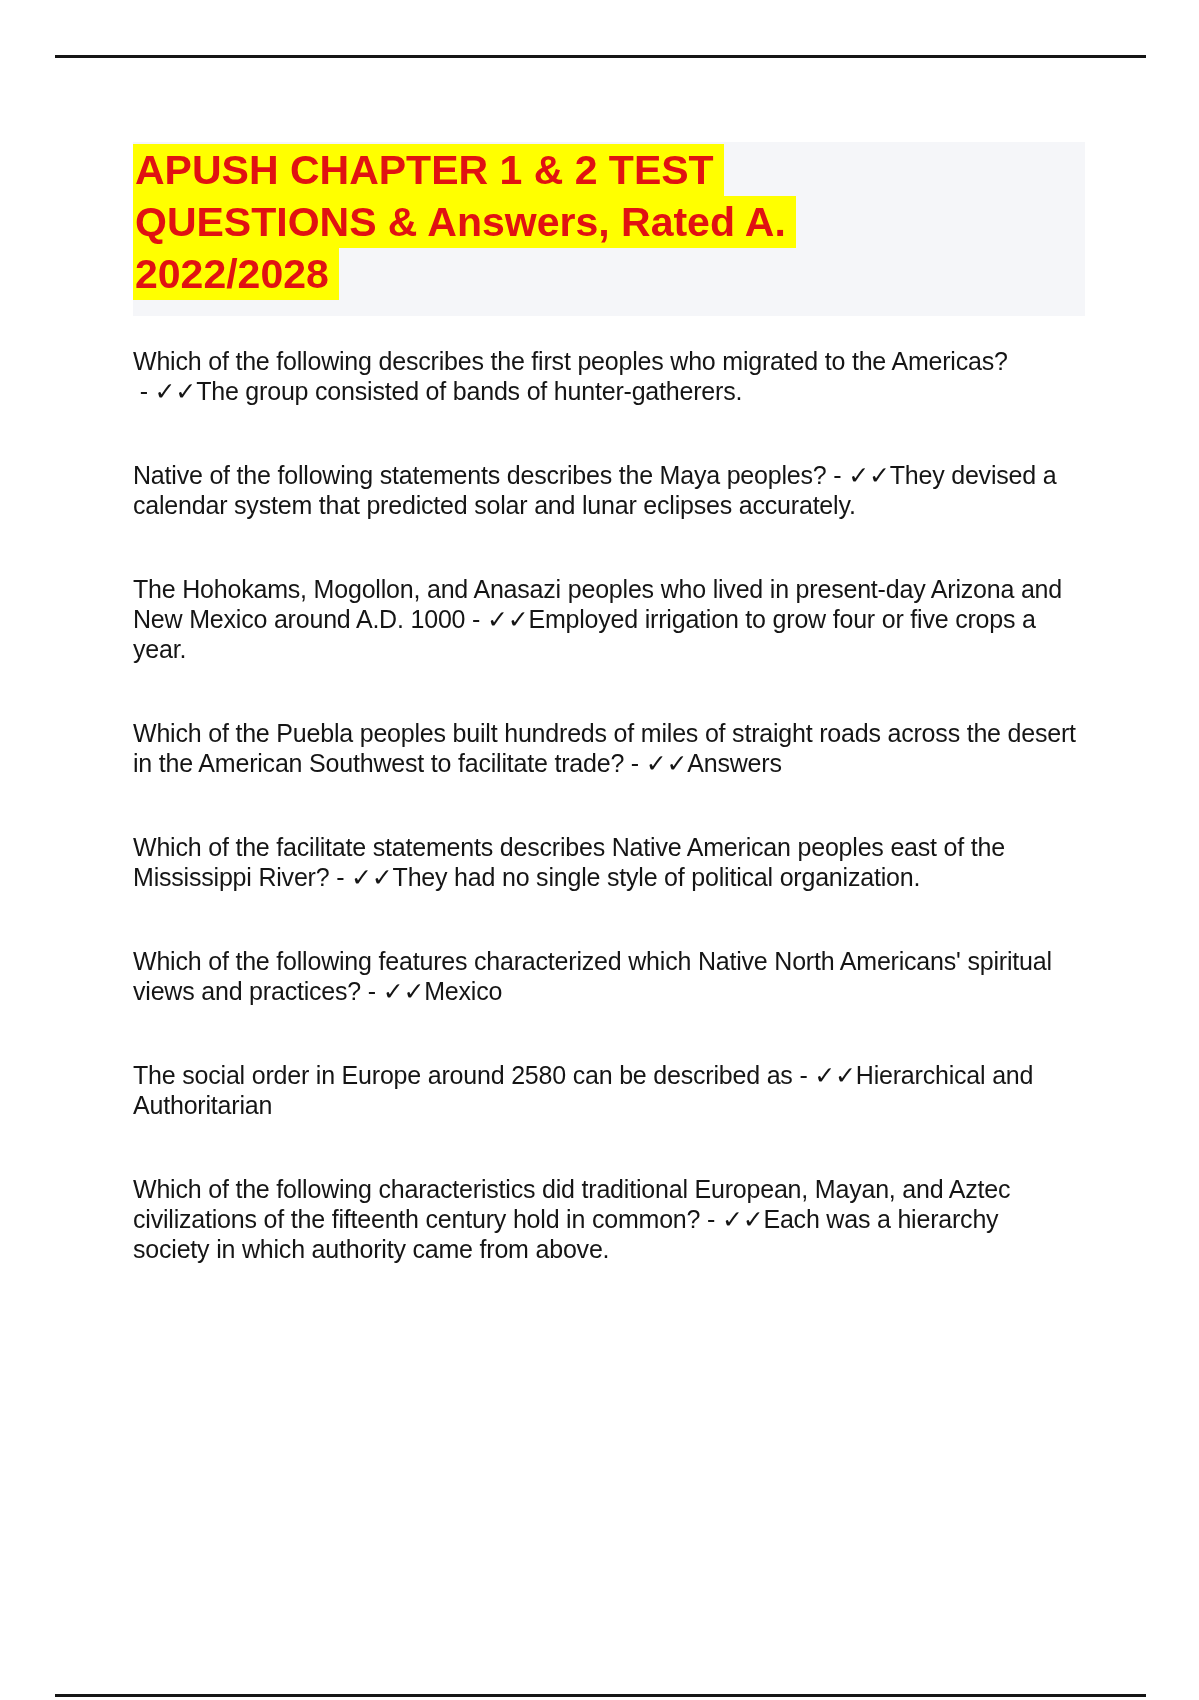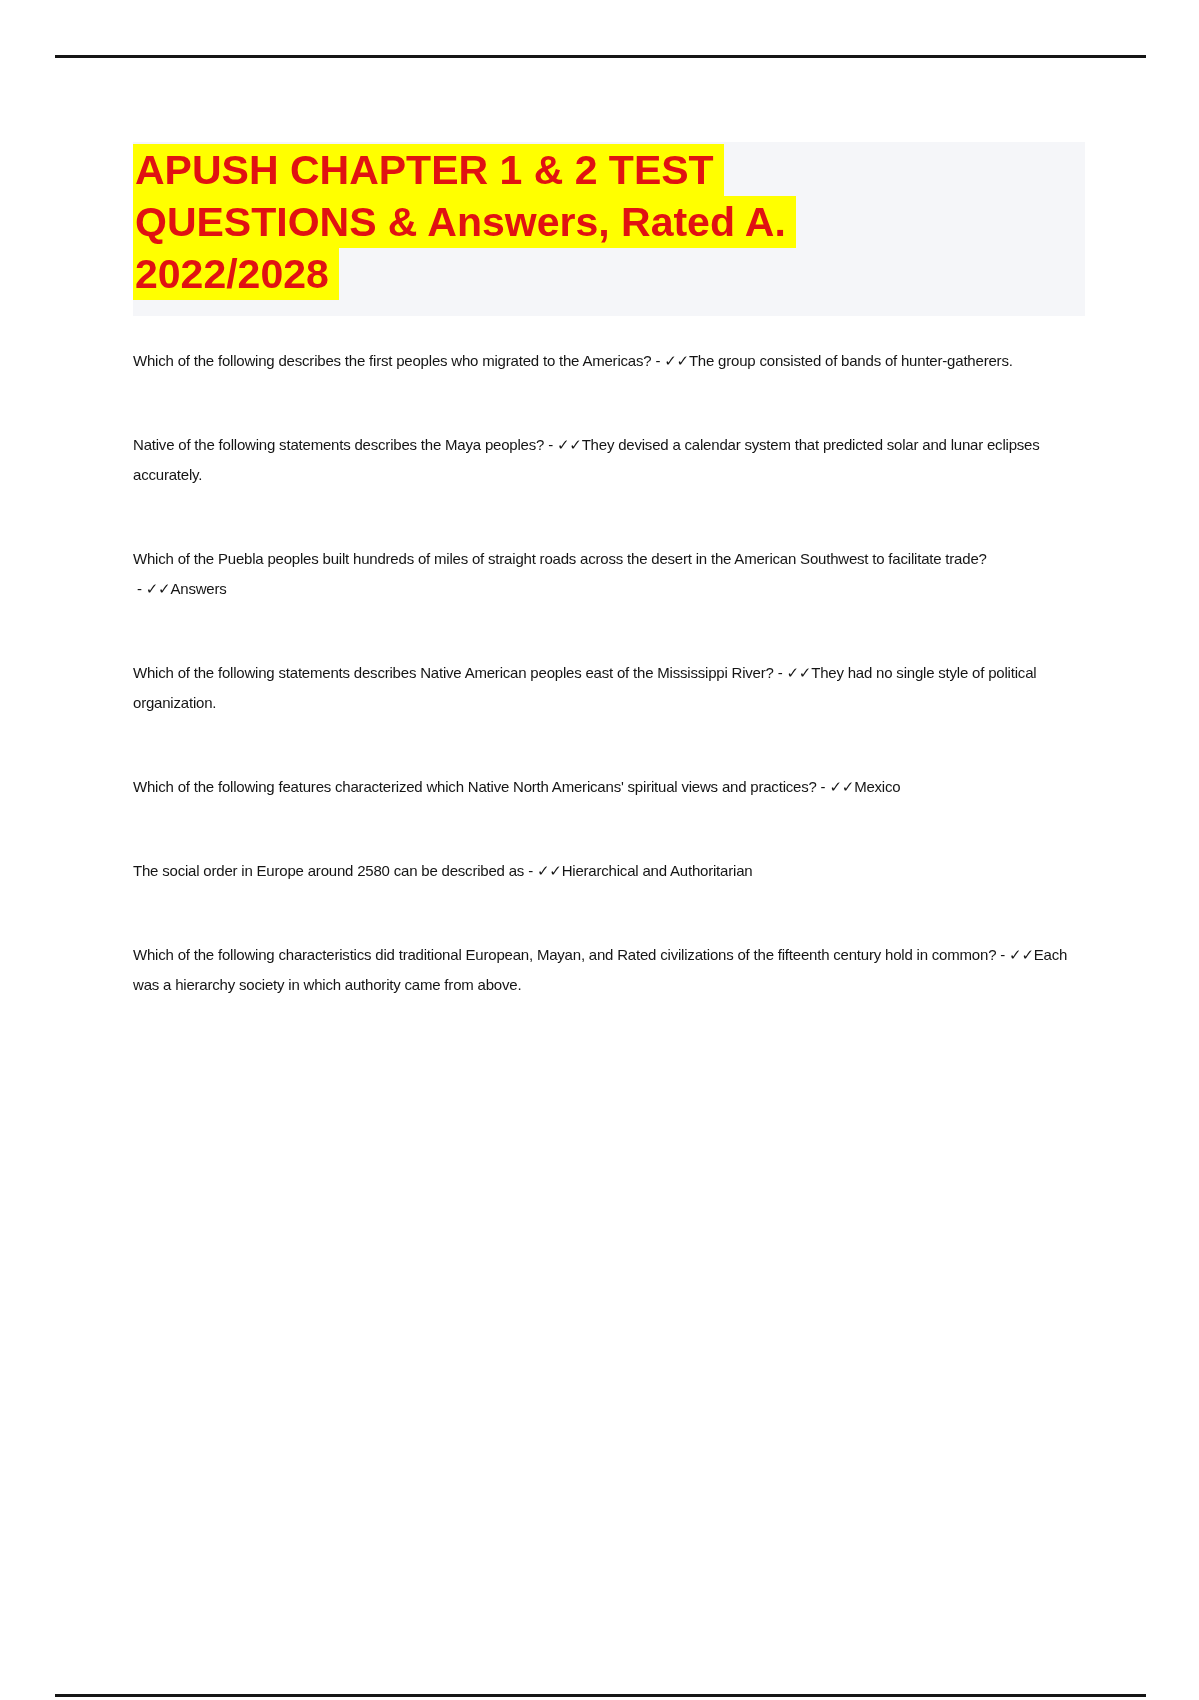--- a/index.html
+++ b/index.html
@@ -47,21 +47,21 @@
     padding:3px 10px 3px 2px;
   }
   .content{
     position:absolute;
     left:133px;
     top:346px;
     width:945px;
   }
   .qa{
     margin:0 0 54px 0;
-    font-size:15px;
+    font-size:25px;
     line-height:30px;
     letter-spacing:-0.2px;
     color:var(--body-text);
   }
   .qa-sep{white-space:pre;}
 </style>
 </head>
 <body>
 
 <div class="page">
@@ -72,28 +72,29 @@
     <div class="title-line"><mark>APUSH CHAPTER 1 &amp; 2 TEST</mark></div>
     <div class="title-line"><mark>QUESTIONS &amp; Answers, Rated A.</mark></div>
     <div class="title-line"><mark>2022/2028</mark></div>
   </div>
 
   <div class="content">
   <p class="qa"><span class="qa-q">Which of the following describes the first peoples who migrated to the Americas?</span><span class="qa-sep"> - ✓✓</span><span class="qa-a">The group consisted of bands of hunter-gatherers.</span></p>
 
   <p class="qa"><span class="qa-q">Native of the following statements describes the Maya peoples?</span><span class="qa-sep"> - ✓✓</span><span class="qa-a">They devised a calendar system that predicted solar and lunar eclipses accurately.</span></p>
 
+  <p class="qa"><span class="qa-q">The Hohokams, Mogollon, and Anasazi peoples who lived in present-day Arizona and New Mexico around A.D. 1000</span><span class="qa-sep"> - ✓✓</span><span class="qa-a">Employed irrigation to grow four or five crops a year.</span></p>
 
 
   <p class="qa"><span class="qa-q">Which of the Puebla peoples built hundreds of miles of straight roads across the desert in the American Southwest to facilitate trade?</span><span class="qa-sep"> - ✓✓</span><span class="qa-a">Answers</span></p>
 
-  <p class="qa"><span class="qa-q">Which of the following statements describes Native American peoples east of the Mississippi River?</span><span class="qa-sep"> - ✓✓</span><span class="qa-a">They had no single style of political organization.</span></p>
+  <p class="qa"><span class="qa-q">Which of the facilitate statements describes Native American peoples east of the Mississippi River?</span><span class="qa-sep"> - ✓✓</span><span class="qa-a">They had no single style of political organization.</span></p>
 
   <p class="qa"><span class="qa-q">Which of the following features characterized which Native North Americans' spiritual views and practices?</span><span class="qa-sep"> - ✓✓</span><span class="qa-a">Mexico</span></p>
 
   <p class="qa"><span class="qa-q">The social order in Europe around 2580 can be described as</span><span class="qa-sep"> - ✓✓</span><span class="qa-a">Hierarchical and Authoritarian</span></p>
 
-  <p class="qa"><span class="qa-q">Which of the following characteristics did traditional European, Mayan, and Rated civilizations of the fifteenth century hold in common?</span><span class="qa-sep"> - ✓✓</span><span class="qa-a">Each was a hierarchy society in which authority came from above.</span></p>
+  <p class="qa"><span class="qa-q">Which of the following characteristics did traditional European, Mayan, and Aztec civilizations of the fifteenth century hold in common?</span><span class="qa-sep"> - ✓✓</span><span class="qa-a">Each was a hierarchy society in which authority came from above.</span></p>
 </div>
 
   <div class="rule bottom"></div>
 
 </div>
 
 </body></html>

